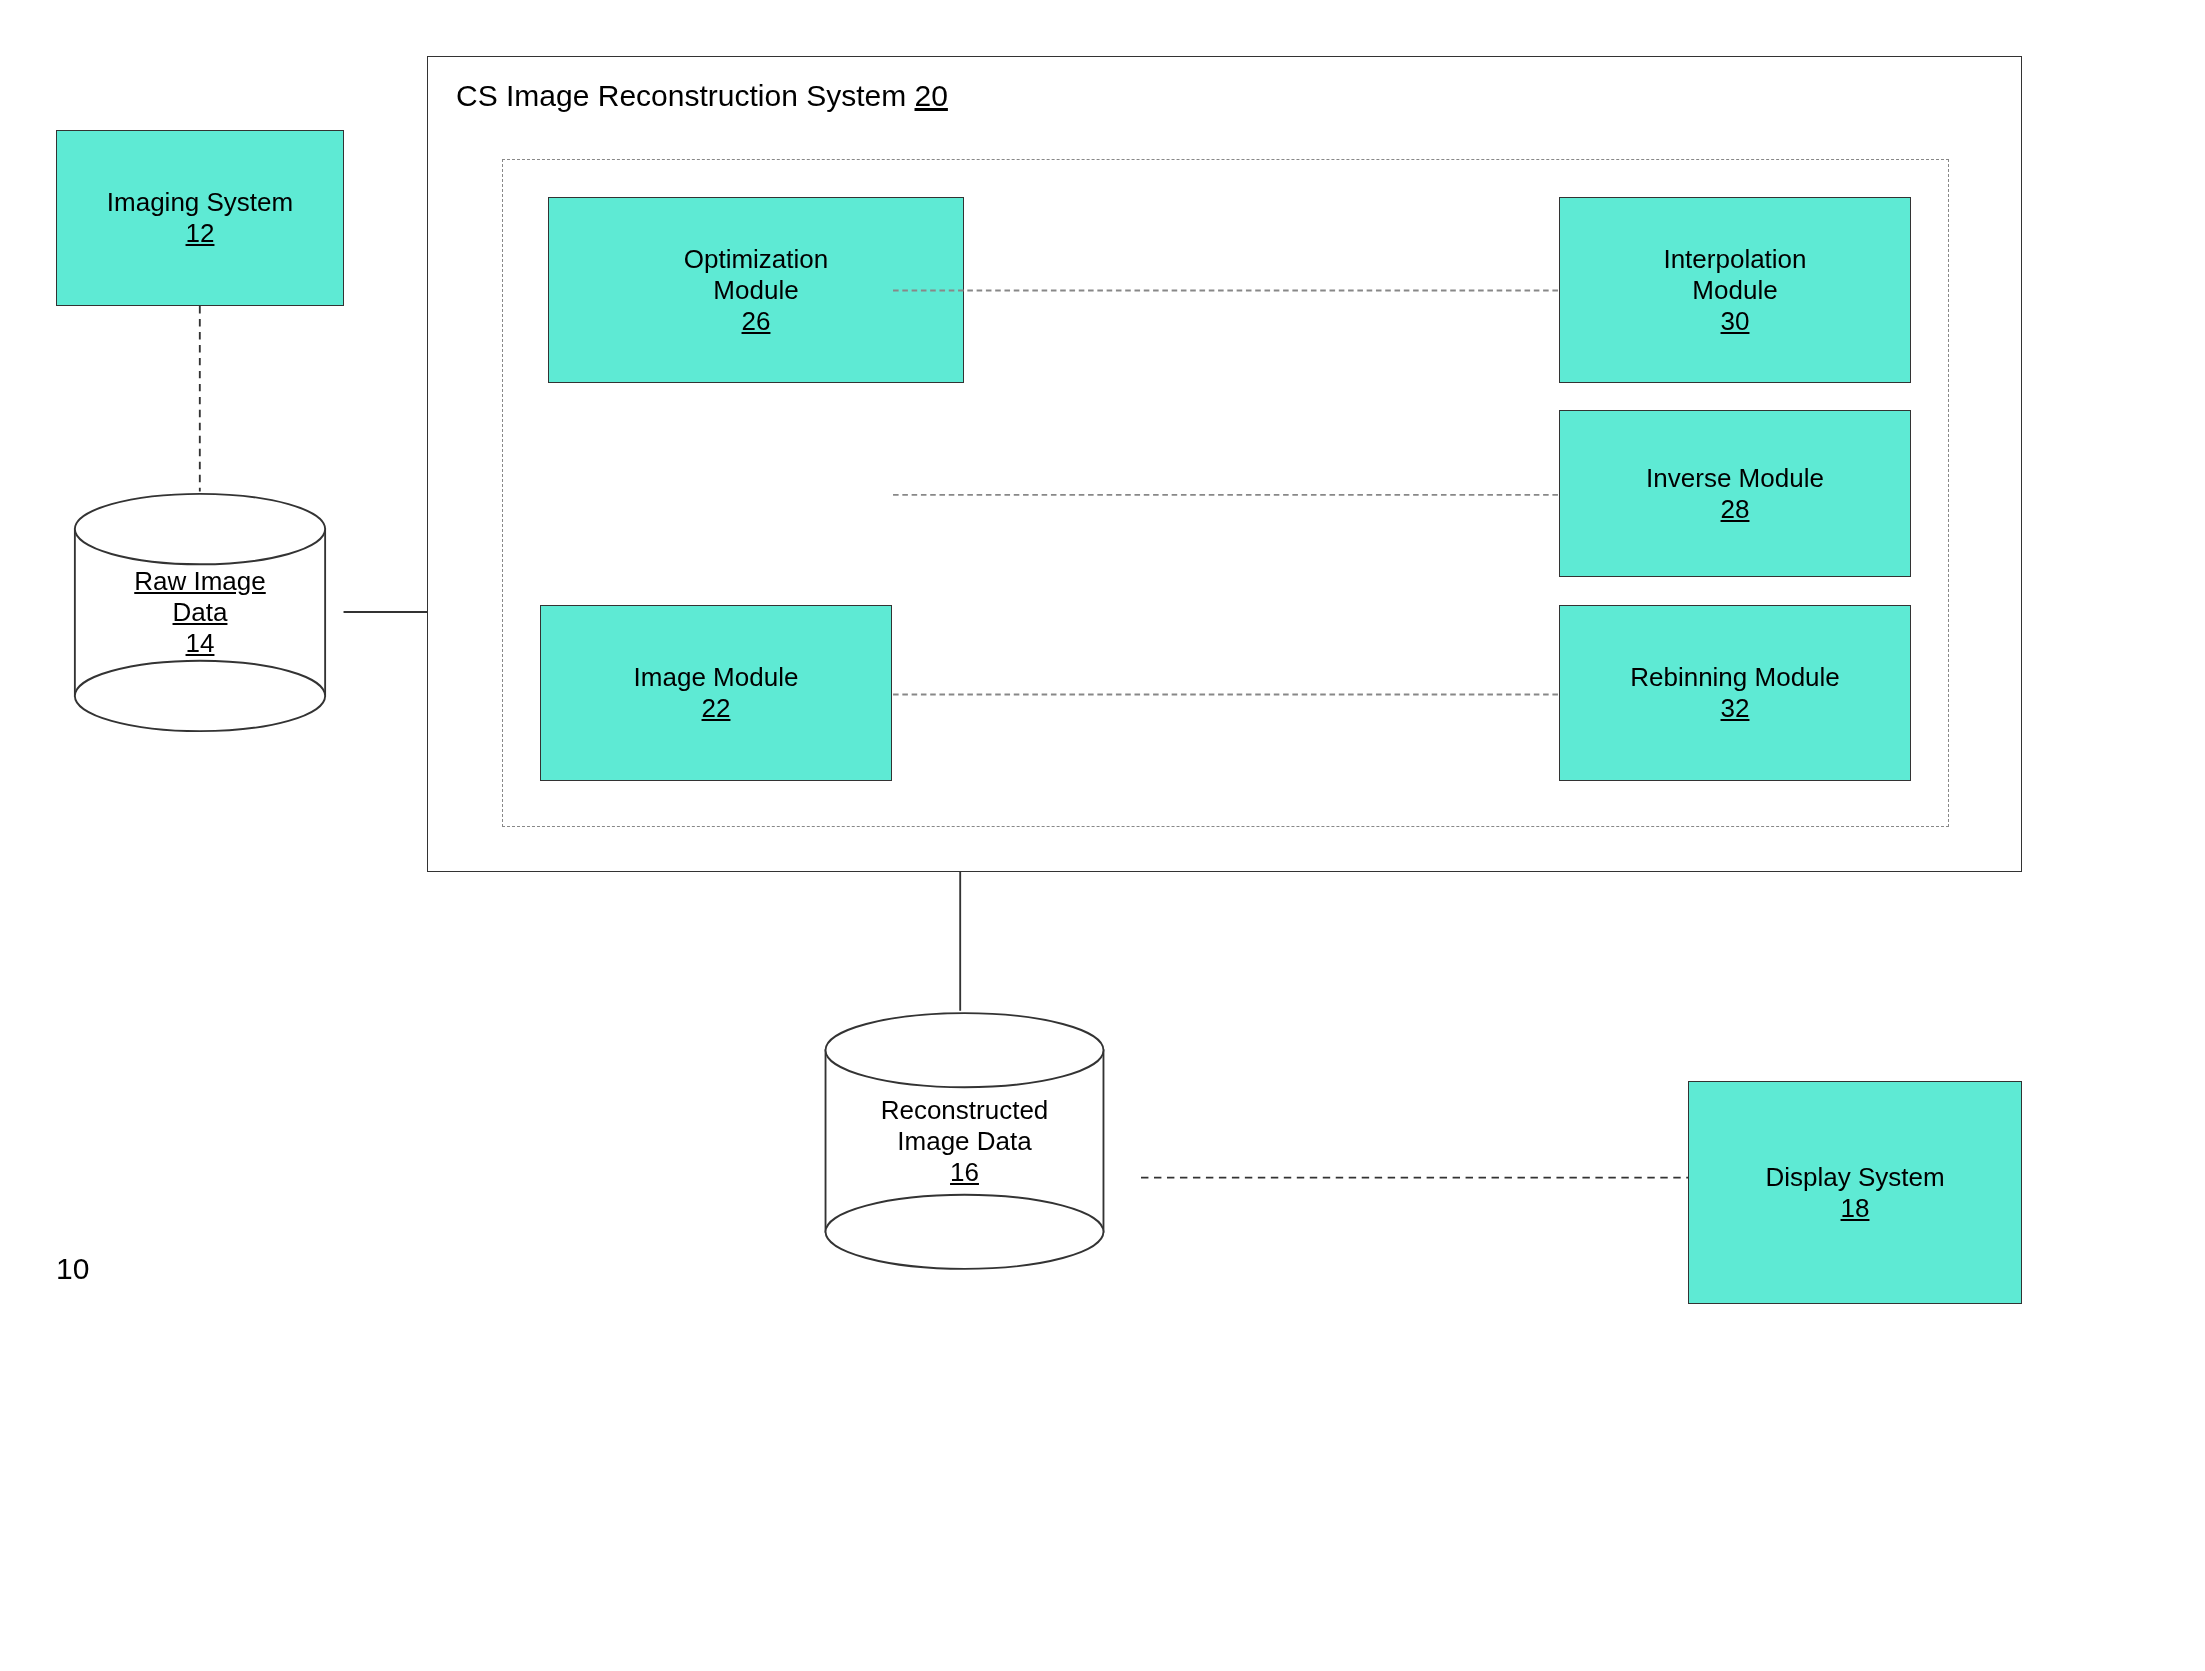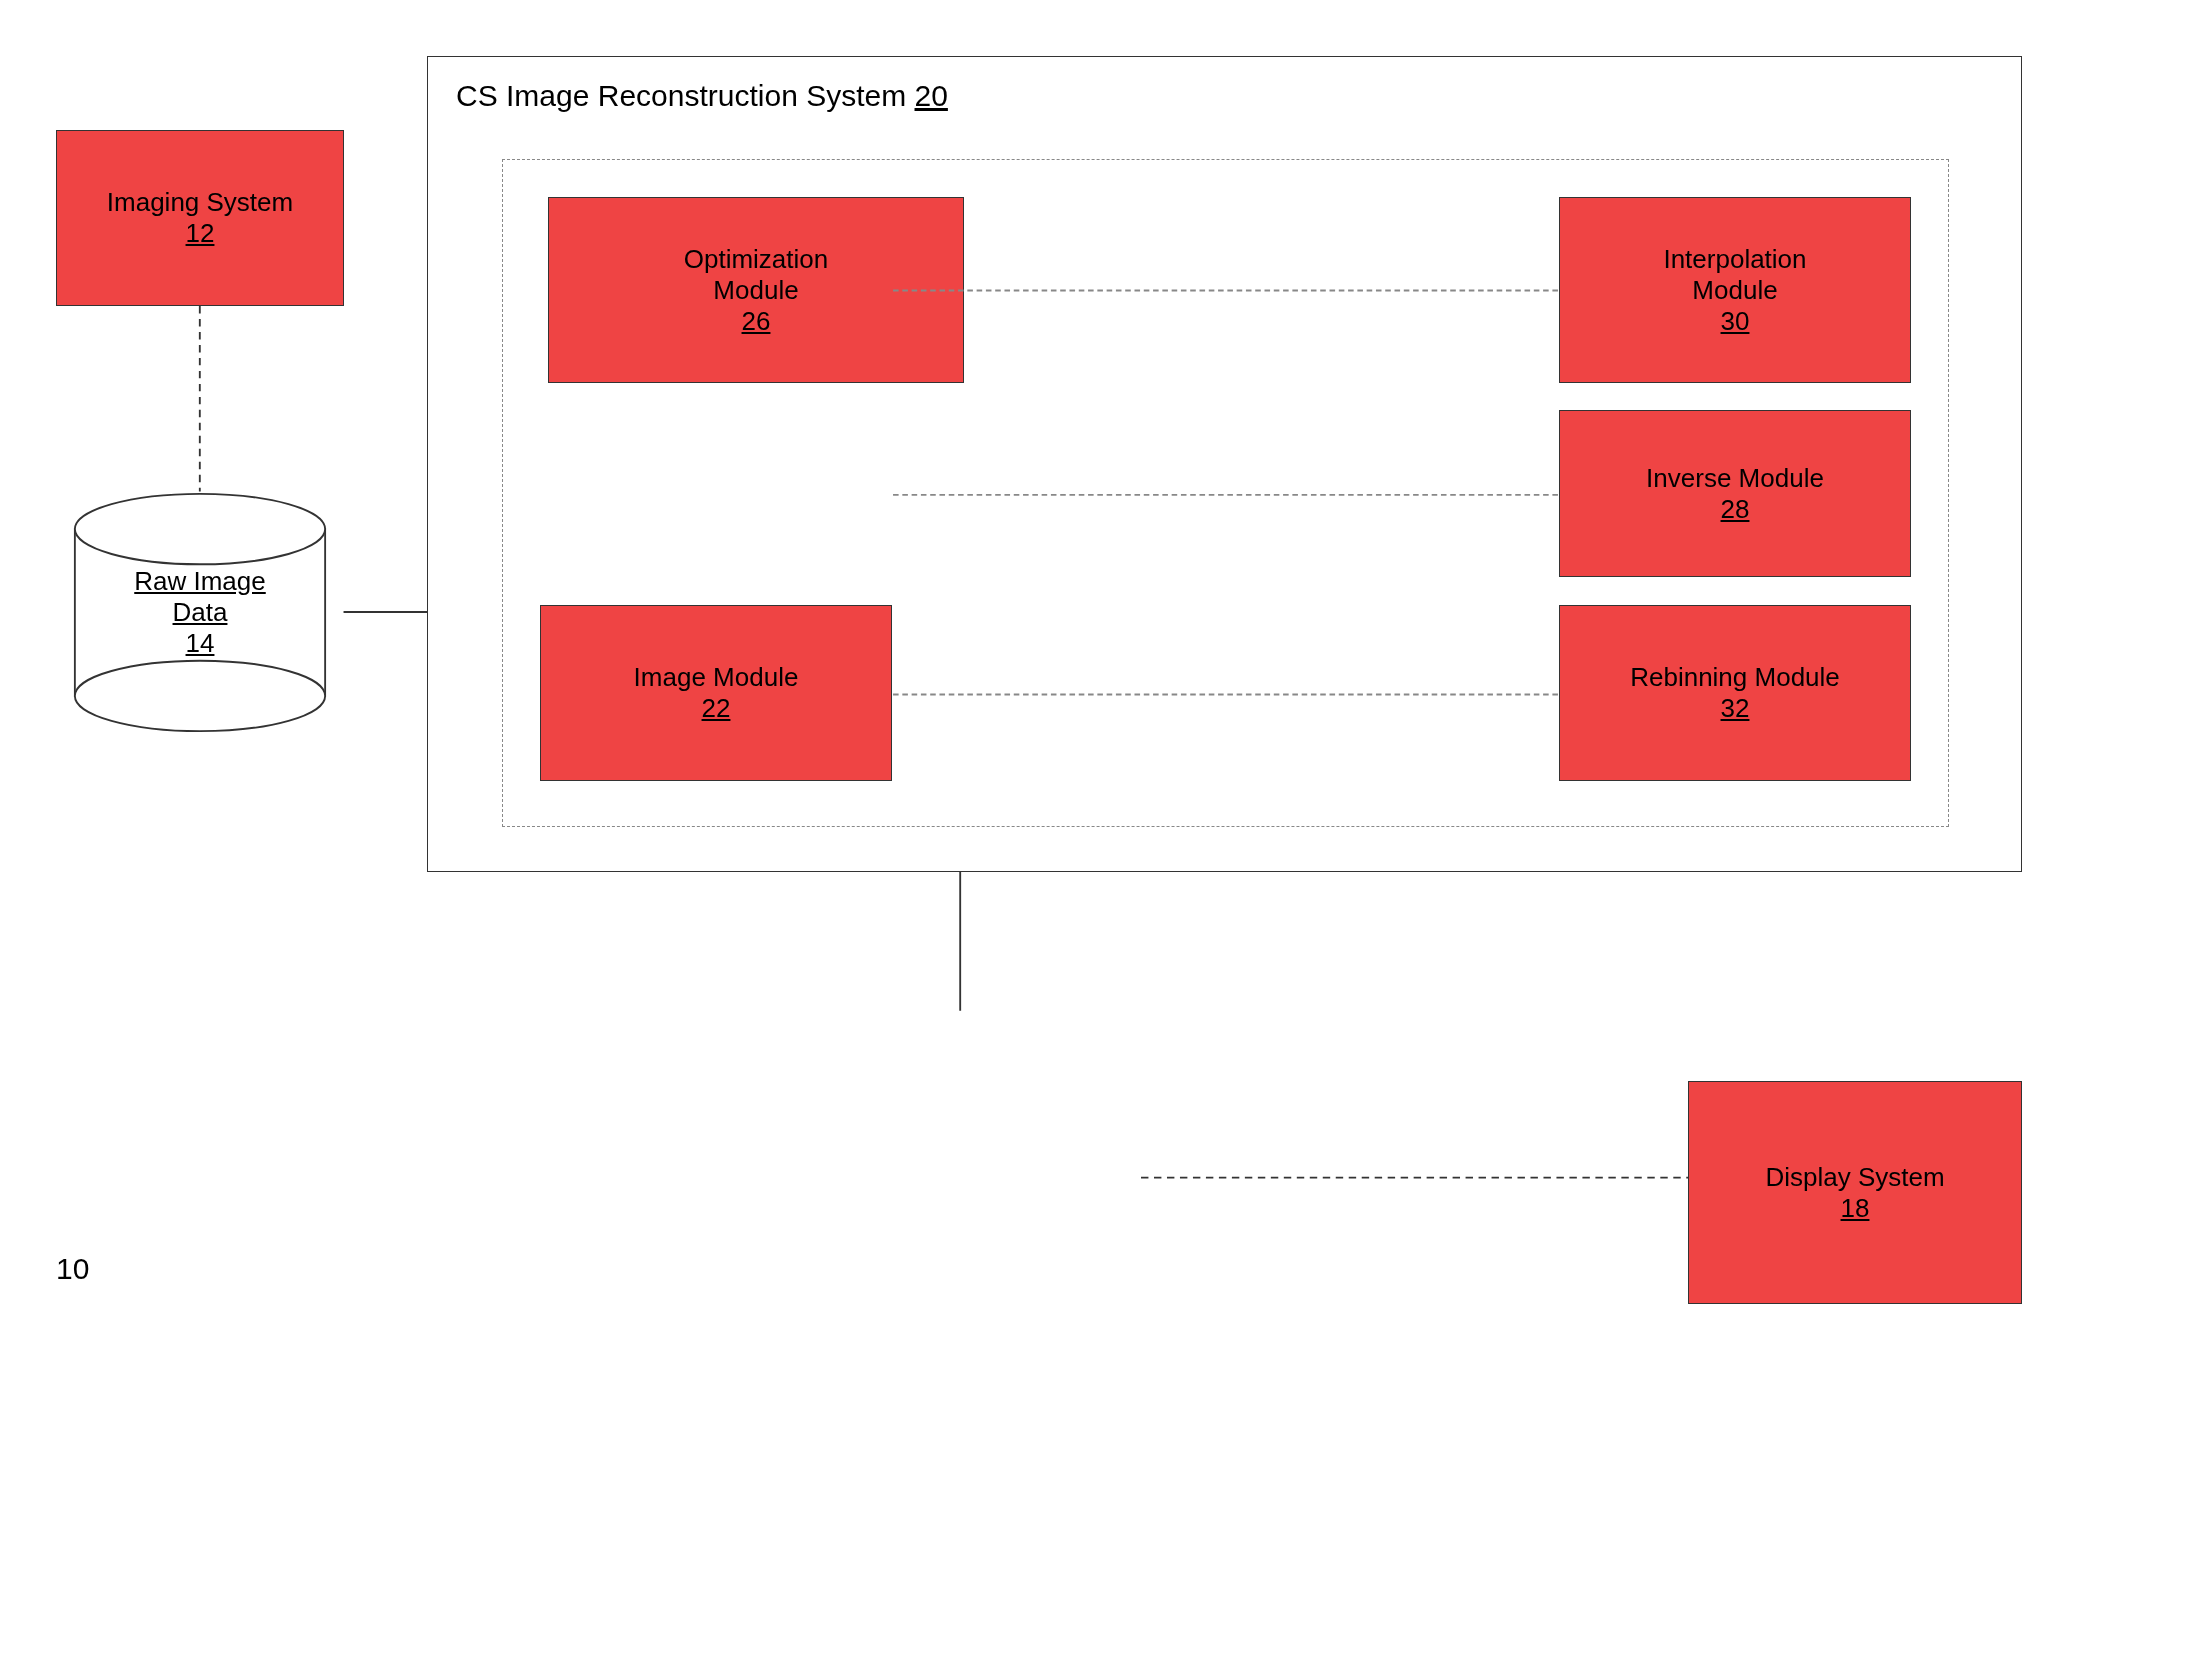--- a/index.html
+++ b/index.html
@@ -16,21 +16,21 @@
       position: absolute;
       top: 0; left: 0;
       width: 2206px;
       height: 1671px;
     }
 
     
     .box {
       position: absolute;
       border: 1.9px solid #333;
-      background: #ef4444;
+      background: #5eead4;
       display: flex;
       flex-direction: column;
       align-items: center;
       justify-content: center;
       text-align: center;
       font-size: 26px;
     }
 
     .box-dashed {
       border: 1.9px dashed #888;
@@ -172,20 +172,32 @@
 
         <line x1="420" y1="140" x2="1140" y2="140" stroke="#888" stroke-width="2" stroke-dasharray="6,4"></line>
 
         <line x1="420" y1="360" x2="1140" y2="360" stroke="#888" stroke-width="2" stroke-dasharray="6,4"></line>
 
         <line x1="420" y1="575" x2="1140" y2="575" stroke="#888" stroke-width="2" stroke-dasharray="6,4"></line>
       </svg>
     </div>
   </div>
 
+  <div class="cylinder" style="left: 807px; top: 1011px; width: 315px; height: 260px;">
+    <svg width="315" height="260" viewBox="0 0 340 280">
+      <rect x="20" y="42" width="300" height="196" fill="white" stroke="#333" stroke-width="2"></rect>
+      <ellipse cx="170" cy="42" rx="150" ry="40" fill="white" stroke="#333" stroke-width="2"></ellipse>
+      <ellipse cx="170" cy="238" rx="150" ry="40" fill="white" stroke="#333" stroke-width="2"></ellipse>
+    </svg>
+    <div class="cylinder-label">
+      <div style="white-space:pre-line;">Reconstructed
+Image Data</div>
+      <div><span class="underline">16</span></div>
+    </div>
+  </div>
 
   <div class="box" style="left: 1688px; top: 1081px; width: 334px; height: 223px;">
     <div>Display System</div>
     <div><span class="underline">18</span></div>
   </div>
 
 </div>
 
 
 </body></html>

